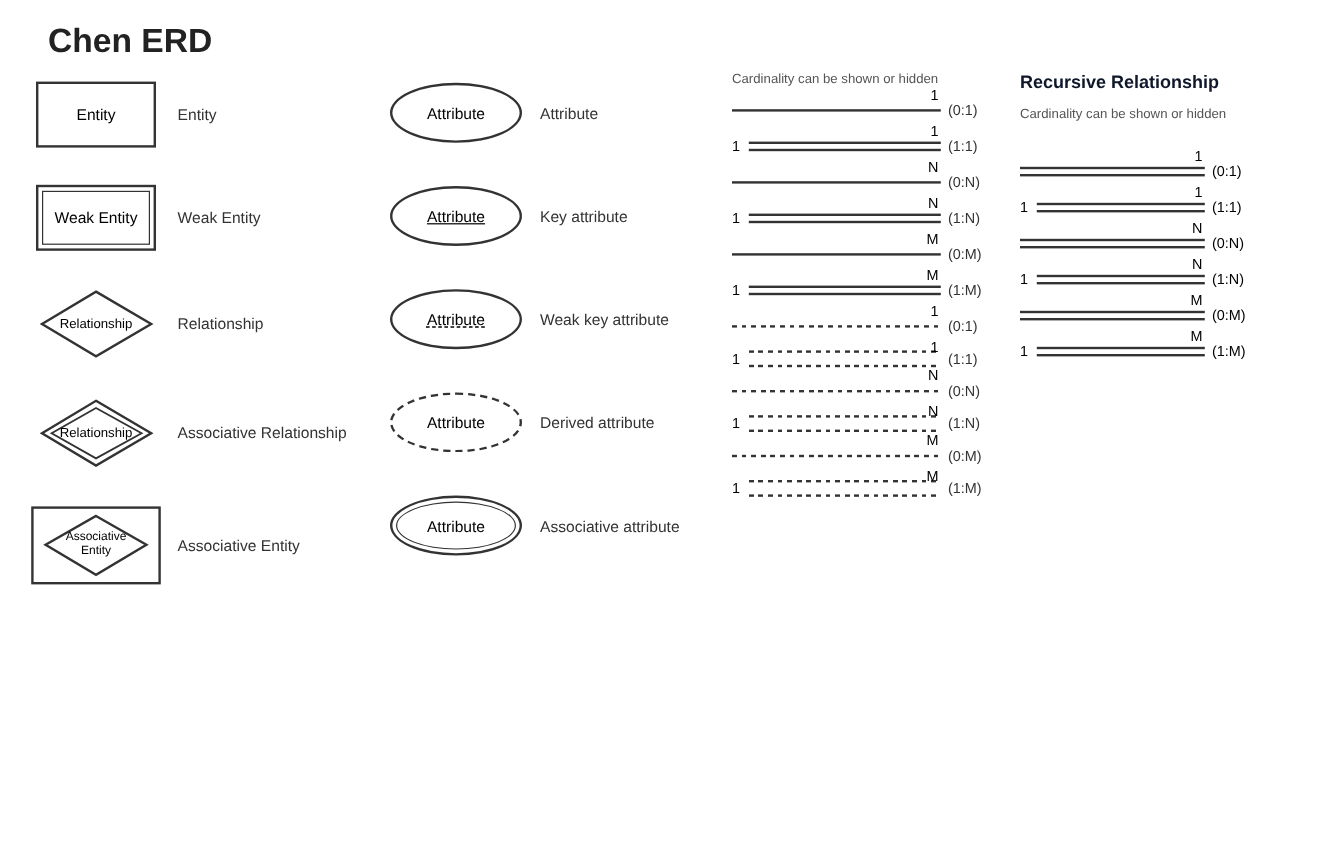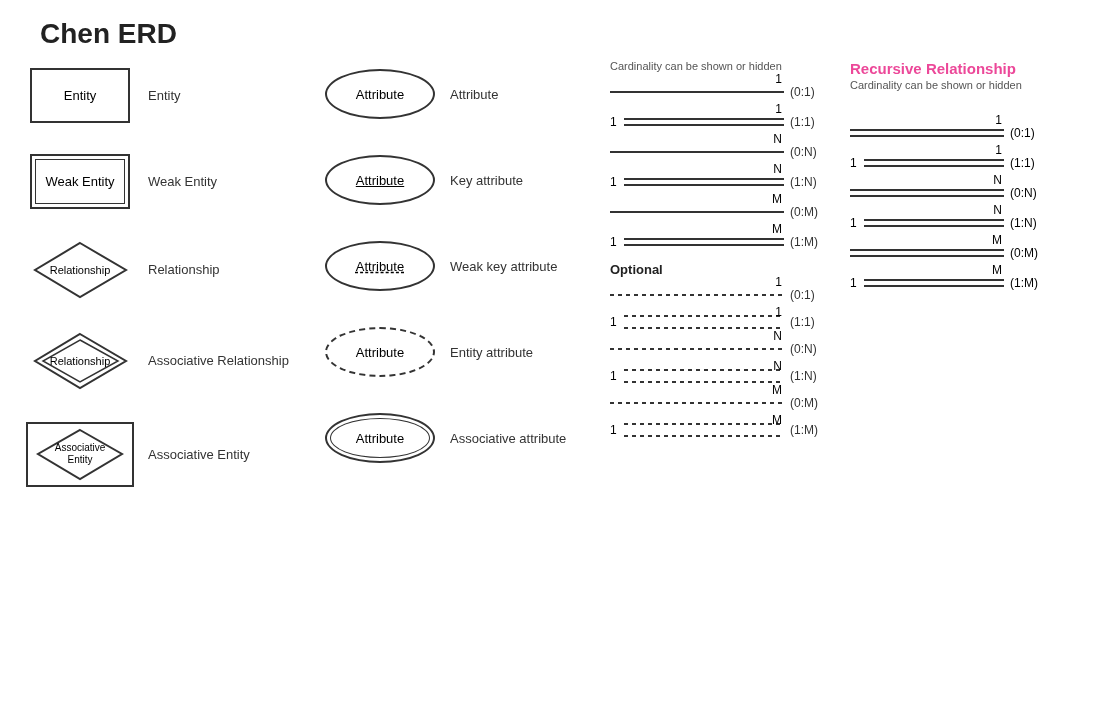--- a/index.html
+++ b/index.html
@@ -291,22 +291,22 @@
     
     .recursive-panel {
       width: 220px;
       flex-shrink: 0;
       padding-left: 20px;
     }
 
     .recursive-panel .section-title {
       font-size: 15px;
       font-weight: 600;
-      color: #ec4899;
-      margin-bottom: 2px;
+      color: #0f172a;
+      margin-bottom: 12px;
     }
 
     .recursive-panel .section-subtitle {
       font-size: 11px;
       color: #555;
       margin-bottom: 10px;
     }
 
     .rec-row {
       display: flex;
@@ -409,21 +409,21 @@
       </div>
       <span class="attr-label">Weak key attribute</span>
     </div>
 
     <div class="attr-row">
       <div class="ellipse-wrapper">
         <div class="ellipse-derived">
           <span>Attribute</span>
         </div>
       </div>
-      <span class="attr-label">Entity attribute</span>
+      <span class="attr-label">Derived attribute</span>
     </div>
 
     <div class="attr-row">
       <div class="ellipse-wrapper">
         <div class="ellipse-multi">
           <span>Attribute</span>
         </div>
       </div>
       <span class="attr-label">Associative attribute</span>
     </div>
@@ -487,21 +487,20 @@
       <div class="part-line">
         <div class="double-line">
             <span></span>
             <span></span>
           </div>
         <span style="position:absolute;right:2px;top:-10px;font-size:12px;">M</span>
       </div>
       <span class="part-cardinality">(1:M)</span>
     </div>
 
-    <div class="part-section-label" style="margin-top:8px;">Optional</div>
 
     <div class="part-row">
       <div class="part-line">
         <div class="dashed-line"></div>
         <span style="position:absolute;right:2px;top:-10px;font-size:12px;">1</span>
       </div>
       <span class="part-cardinality">(0:1)</span>
     </div>
 
     <div class="part-row">

